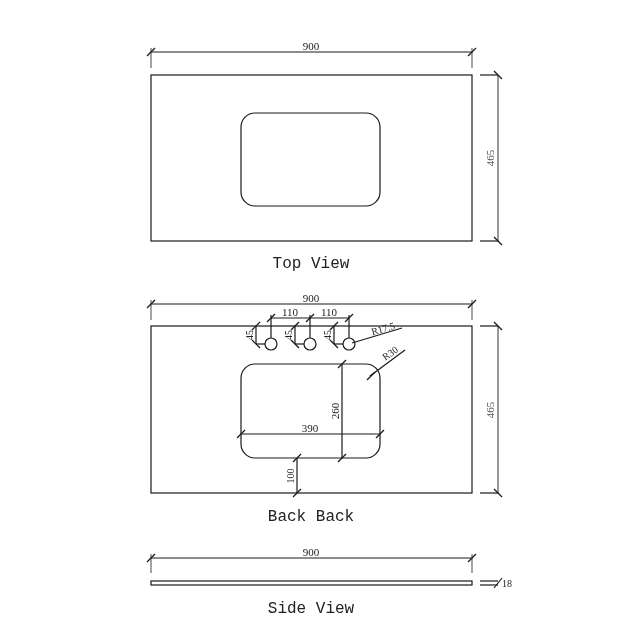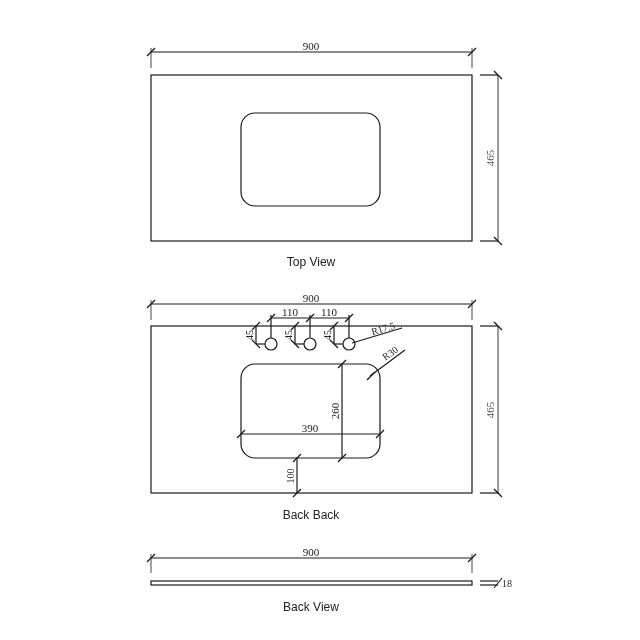--- a/index.html
+++ b/index.html
@@ -1,18 +1,18 @@
 <!DOCTYPE html>
 <html><head>
 <meta charset="utf-8">
 <style>
   html, body { margin:0; padding:0; background:#ffffff; }
   body { width:640px; height:640px; position:relative; overflow:hidden; font-family:"Liberation Sans", sans-serif; }
   svg { position:absolute; left:0; top:0; }
-  .view-label { position:absolute; font-family:Liberation Sans, sans-serif; font-size:12px; color:#222; text-align:center; width:120px; }
+  .view-label { position:absolute; font-family:Liberation Mono, monospace; font-size:16px; color:#222; text-align:center; width:120px; }
 </style>
 </head>
 <body>
 
 <svg width="640" height="640" viewBox="0 0 640 640" xmlns="http://www.w3.org/2000/svg">
   <g stroke="#1a1a1a" fill="none" stroke-width="1.2" font-family="Liberation Serif, serif" font-size="11">
 
     <g>
 
       <line x1="151" y1="52" x2="472" y2="52"></line>
@@ -122,13 +122,13 @@
       <line x1="480" y1="581" x2="498" y2="581"></line>
       <line x1="480" y1="585" x2="498" y2="585"></line>
       <line x1="494" y1="588" x2="502" y2="578"></line>
       <text x="502" y="587" fill="#222" stroke="none" font-size="10"><tspan>18</tspan></text>
     </g>
   </g>
 </svg>
 
 <div class="view-label" style="left:251px; top:255px;">Top View</div>
 <div class="view-label" style="left:251px; top:508px;">Back Back</div>
-<div class="view-label" style="left:251px; top:600px;">Back View</div>
+<div class="view-label" style="left:251px; top:600px;">Side View</div>
 
 </body></html>

